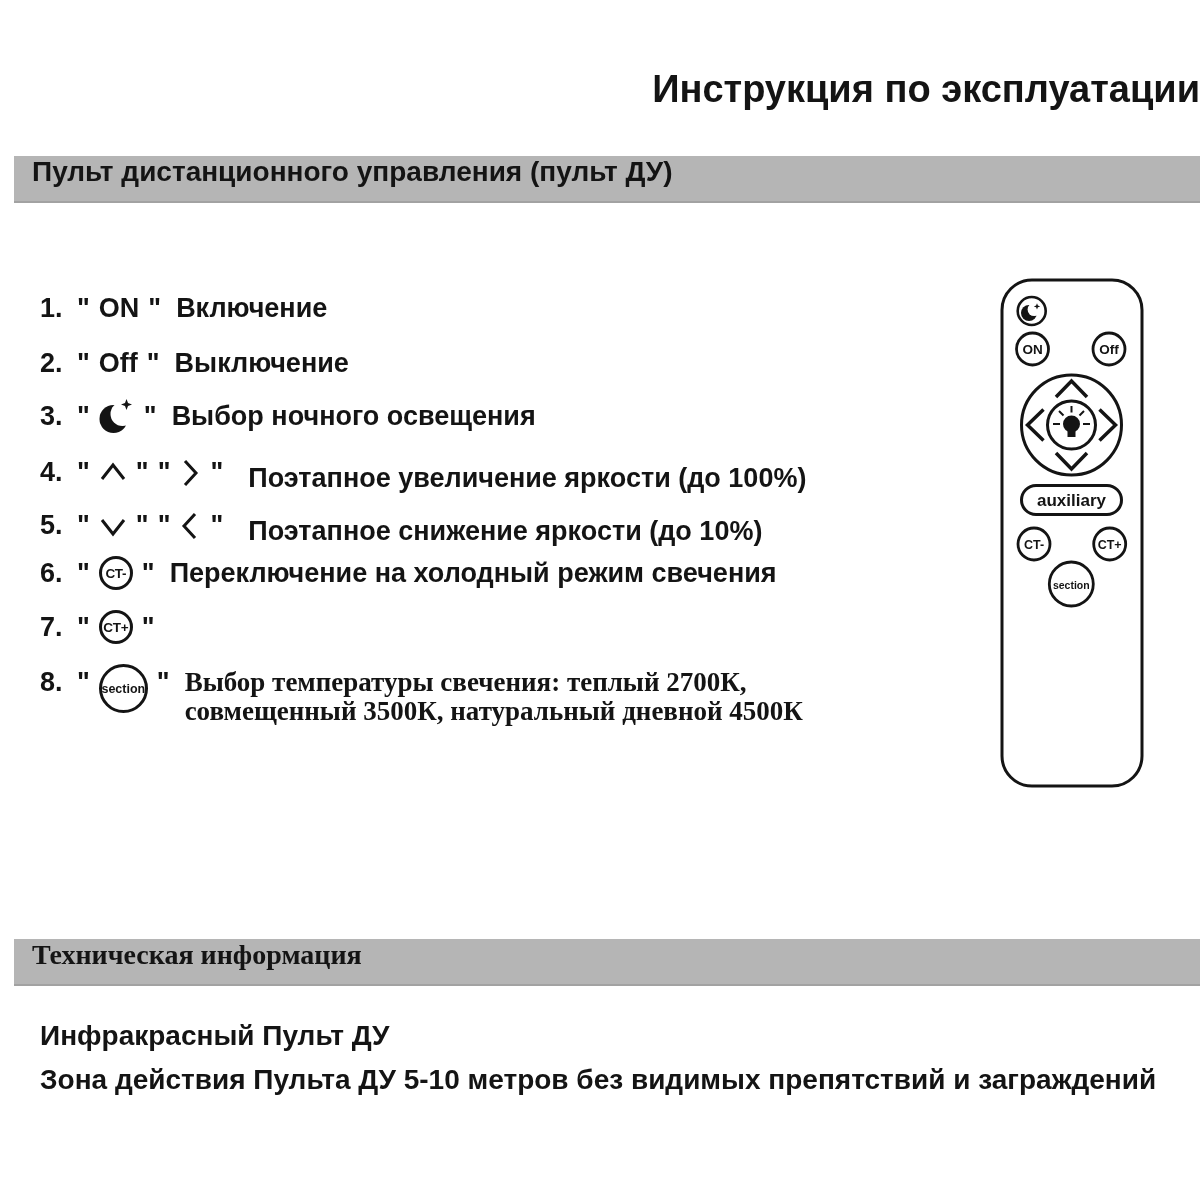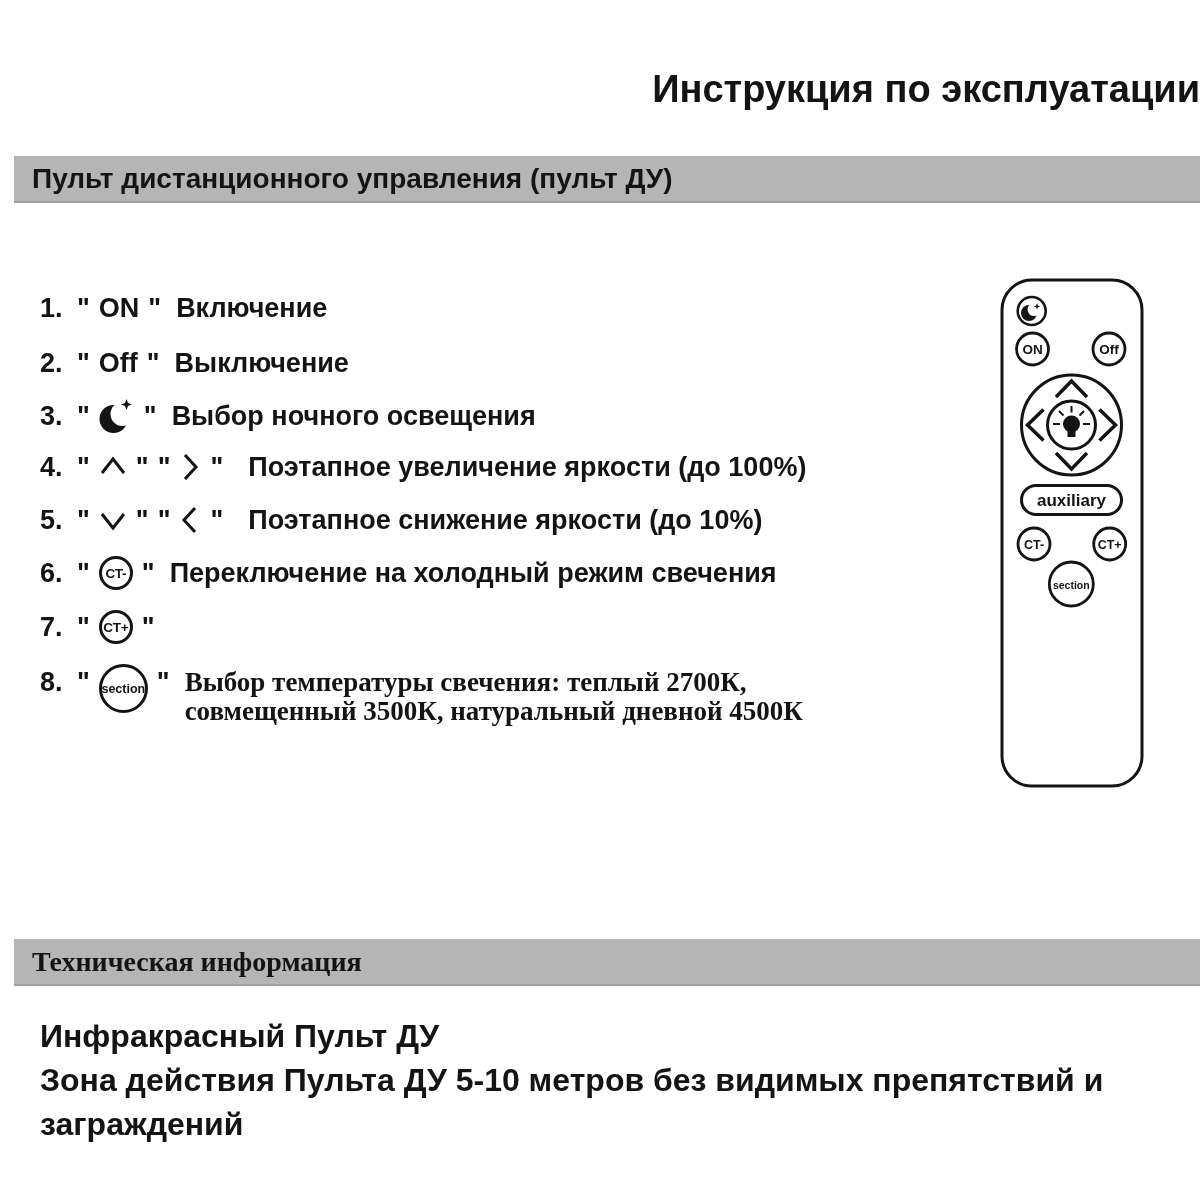--- a/index.html
+++ b/index.html
@@ -9,33 +9,33 @@
     font-family:"Liberation Sans", sans-serif;
     overflow:hidden;
   }
   .page-title {
     position:absolute; top:68px; left:0; width:1200px;
     text-align:right; font-size:38px; font-weight:bold;
   }
   .section-bar {
     position:absolute; left:14px; width:1186px; height:47px;
     background:#b5b5b5; border-bottom:2px solid #a2a2a2;
-    display:flex; align-items:center; padding-left:18px;
+    display:flex; align-items:flex-start; padding-left:18px;
     box-sizing:border-box; font-size:28px; font-weight:bold;
   }
   .bar-remote { top:156px; }
   .bar-tech   { top:939px;font-family:Liberation Serif, serif; }
 
   .item {
     position:absolute; left:40px; display:flex; align-items:center;
     gap:9px; font-size:27px; font-weight:bold; white-space:nowrap;
   }
   .item .num { min-width:28px; }
   .item .desc { margin-left:6px; }
-  .item .desc-wide { margin-left:16px; }
+  .item .desc-wide { margin-left:16px;margin-top:12px; }
   .grp { display:flex; align-items:center; gap:7px; }
 
   .r1 { top:293px; } .r2 { top:348px; } .r3 { top:397px; }
   .r4 { top:451px; } .r5 { top:504px; } .r6 { top:556px; }
   .r7 { top:610px; } .r8 { top:668px; align-items:flex-start; }
   .r8 .lh { line-height:29px; }
   .r8 .desc-block { margin-left:6px; }
   .r8 .desc-block div { line-height:29px;font-family:Liberation Serif, serif; }
 
   .key-circle {
@@ -45,21 +45,21 @@
   }
   .ct-key { width:34px; height:34px; font-size:13.5px; letter-spacing:-0.3px; }
   .section-key { width:49px; height:49px; font-size:12.5px; margin-top:-4px; }
 
   .chev { display:block; }
 
   .remote-wrap { position:absolute; left:995px; top:278px; }
 
   .tech-lines {
     position:absolute; left:40px; top:1014px;
-    font-size:32px; font-weight:bold; line-height:44px;
+    font-size:28px; font-weight:bold; line-height:44px;
   }
 
   svg text { font-family:"Liberation Sans", sans-serif; font-weight:bold; fill:#141414; }
 </style>
 </head>
 <body>
 
 <div class="page-title">Инструкция по эксплуатации</div>
 
 <div class="section-bar bar-remote">

